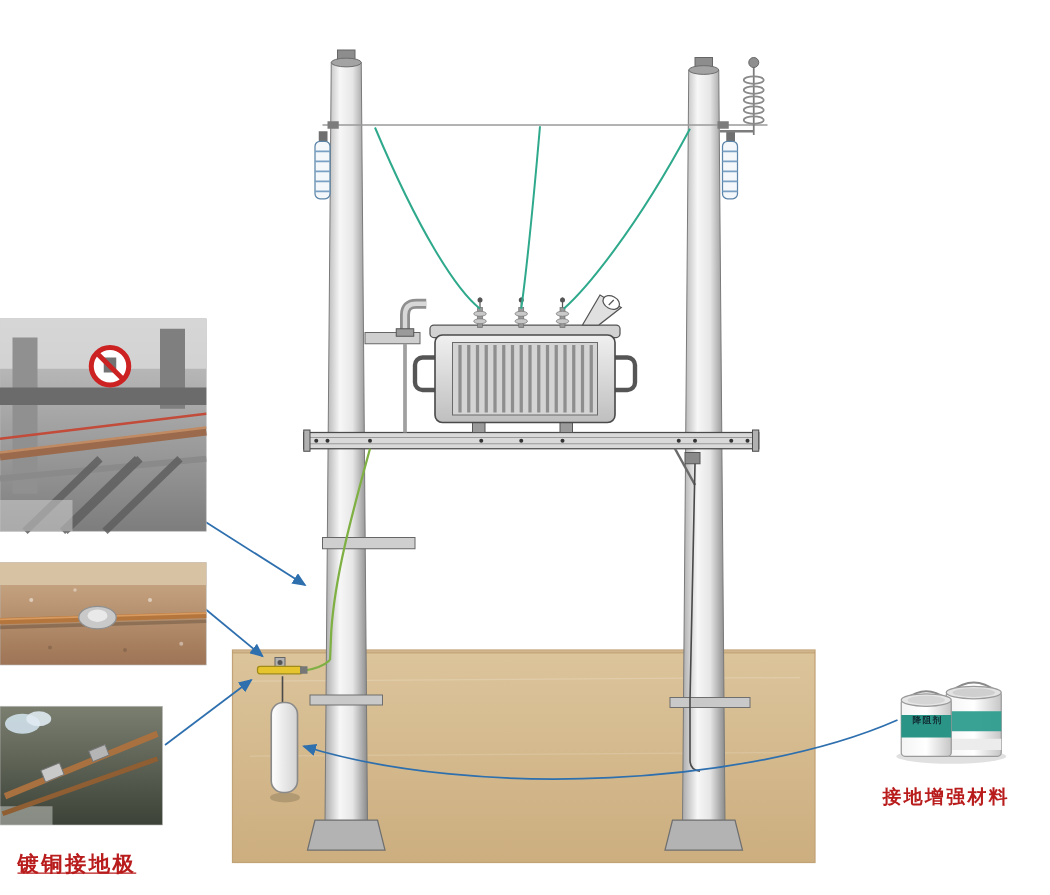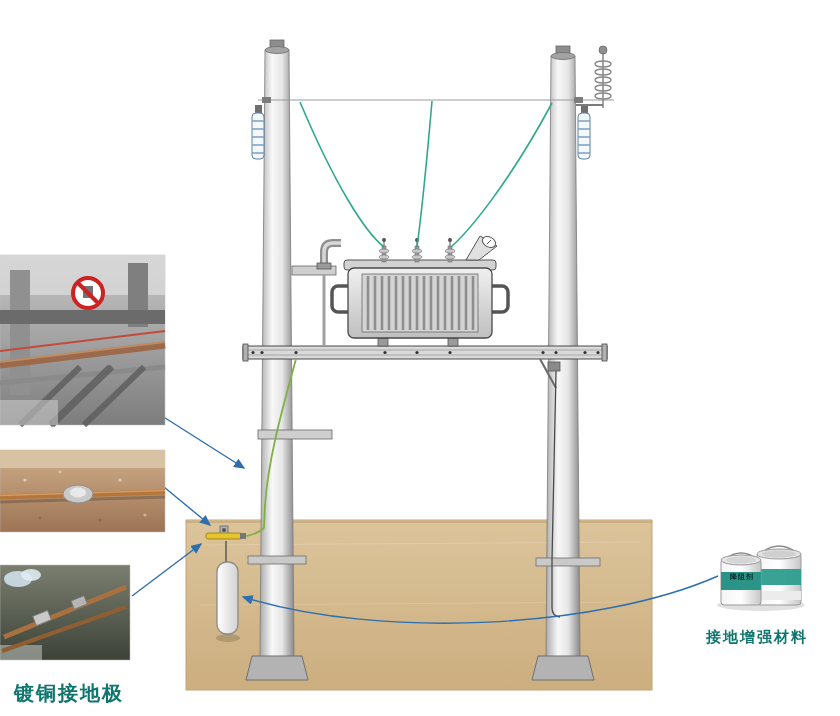--- a/index.html
+++ b/index.html
@@ -1,20 +1,20 @@
 <!DOCTYPE html>
 <html><head>
 <meta charset="utf-8">
 <style>
   html,body{margin:0;padding:0;background:#ffffff;}
   #canvas{position:relative;width:840px;height:716px;background:#ffffff;overflow:hidden;
           font-family:"Liberation Sans", sans-serif;}
   #diagram-svg{position:absolute;left:0;top:0;}
-  .caption{position:absolute;color:#0f766e;font-weight:600;letter-spacing:2px;white-space:nowrap;}
-  #label-electrode{left:14px;top:680px;font-size:20px;}
+  .caption{position:absolute;color:#b91c1c;font-weight:600;letter-spacing:2px;white-space:nowrap;}
+  #label-electrode{left:14px;top:680px;font-size:17px;text-decoration:underline;}
   #label-material{left:706px;top:628px;font-size:15px;}
   #can-text{position:absolute;left:724px;top:573px;width:36px;font-size:7px;line-height:8px;
             color:#10262e;text-align:center;font-weight:700;letter-spacing:1px;}
 </style>
 </head>
 <body>
 
 <div id="canvas">
 
 <svg id="diagram-svg" width="840" height="716" viewBox="0 0 840 716">

